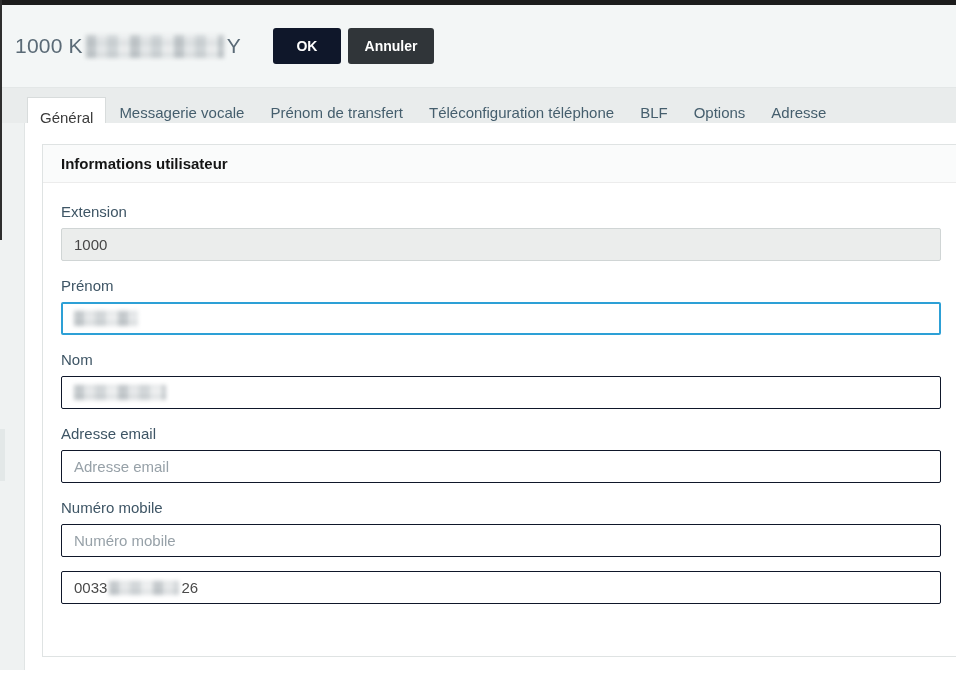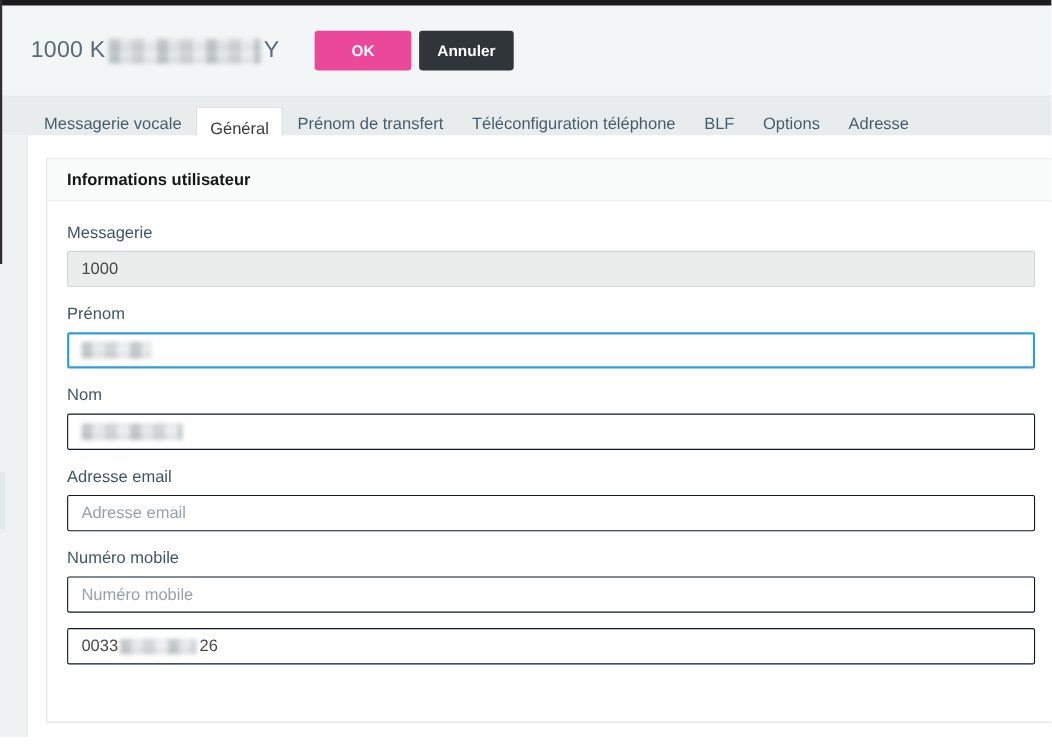--- a/index.html
+++ b/index.html
@@ -13,38 +13,38 @@
   }
 
   
   .topbar { position: absolute; left: 0; top: 0; width: 956px; height: 5px; background: #1c1c1c; z-index: 6; }
   .left-sliver { position: absolute; left: 0; top: 0; width: 2px; height: 240px; background: #2e2e2e; z-index: 7; }
 
   
   .header {
     position: absolute; left: 0; top: 5px; width: 956px; height: 83px;
     background: #f3f6f6; border-bottom: 1px solid #e3e7e7;
-    display: flex; align-items: center; padding-left: 28px;
+    display: flex; align-items: center; padding-left: 15px;
   }
   .page-title { display: flex; align-items: center; font-size: 21px; color: #5a6a76; letter-spacing: 0.2px; }
   .redacted {
     display: inline-block; border-radius: 1px;
     background-image:
       repeating-linear-gradient(90deg, rgba(158,166,171,0.55) 0 10px, rgba(214,218,220,0.45) 10px 21px, rgba(178,185,189,0.5) 21px 32px, rgba(228,231,232,0.4) 32px 44px),
       repeating-linear-gradient(0deg, rgba(198,203,206,0.5) 0 6px, rgba(238,240,241,0.5) 6px 12px);
     filter: blur(2px);
   }
   .redacted-title { width: 138px; height: 23px; margin: 0 3px; }
   .header-buttons { display: flex; margin-left: 32px; gap: 7px; }
   .btn {
     height: 36px; border: none; border-radius: 3px; cursor: pointer;
     font-family: "Liberation Sans", sans-serif; font-size: 14px; font-weight: bold; color: #ffffff;
     display: flex; align-items: center; justify-content: center;
   }
-  .btn-ok { width: 88px; background: #ec4899; }
+  .btn-ok { width: 68px; background: #0f172a; }
   .btn-cancel { width: 86px; background: #303539; }
 
   
   .tabbar {
     position: absolute; left: 0; top: 88px; width: 956px; height: 49px;
     background: #e9ecec; display: flex; align-items: stretch; padding-left: 27px;
   }
   .tab {
     display: flex; align-items: center; padding: 0 13px;
     font-size: 15px; color: #455e6d; cursor: pointer; white-space: nowrap;
@@ -104,40 +104,40 @@
     <span class="redacted redacted-title"></span>
     <span>Y</span>
   </div>
   <div class="header-buttons">
     <button class="btn btn-ok">OK</button>
     <button class="btn btn-cancel">Annuler</button>
   </div>
 </div>
 
 <div class="tabbar">
+  <div class="tab active">Général</div>
   <div class="tab">Messagerie vocale</div>
-  <div class="tab active">Général</div>
   <div class="tab">Prénom de transfert</div>
   <div class="tab">Téléconfiguration téléphone</div>
   <div class="tab">BLF</div>
   <div class="tab">Options</div>
   <div class="tab">Adresse</div>
 </div>
 
 <div class="content">
   <div class="left-gutter">
     <div class="gutter-notch"></div>
   </div>
 
   <div class="panel">
     <div class="panel-header">Informations utilisateur</div>
     <div class="panel-body">
 
       <div class="field-group">
-        <span class="field-label">Messagerie</span>
+        <span class="field-label">Extension</span>
         <input class="input-box input-disabled" disabled="" value="1000" style="">
       </div>
 
       <div class="field-group">
         <span class="field-label">Prénom</span>
         <div class="input-box input-focused">
           <span class="redacted redacted-value redacted-firstname"></span>
         </div>
       </div>
 

